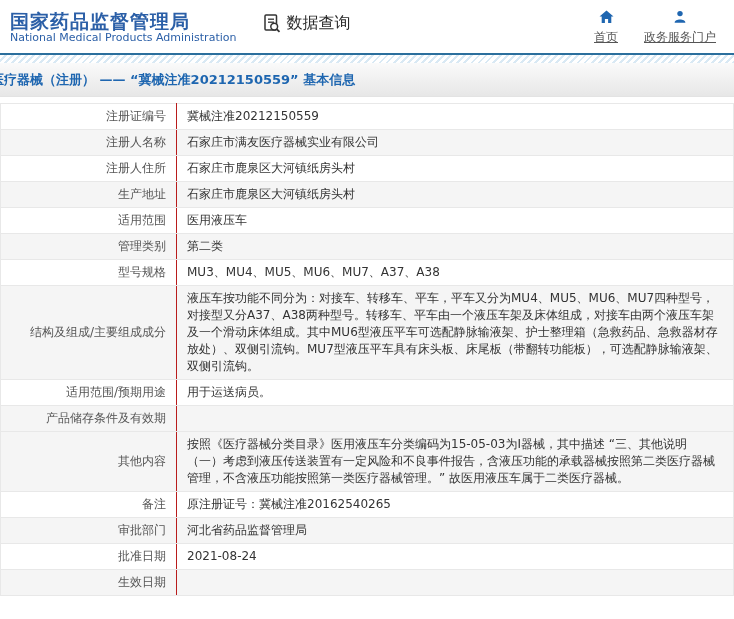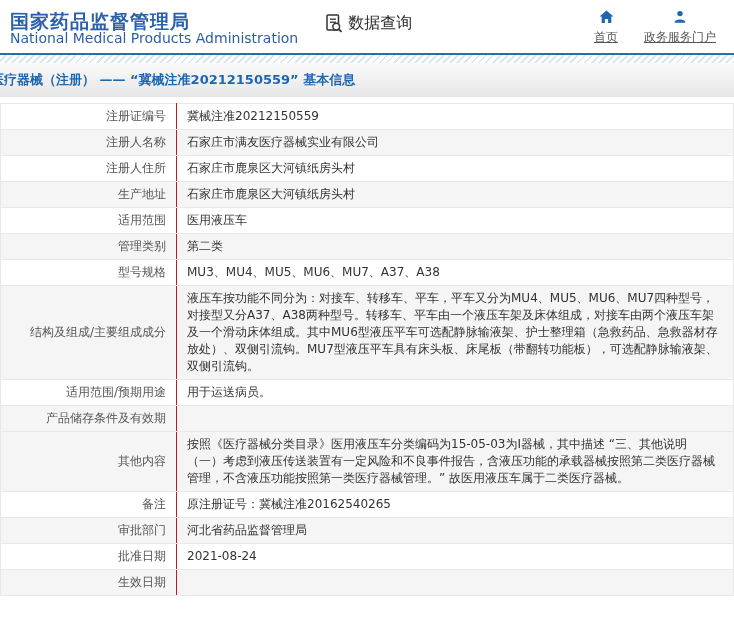--- a/index.html
+++ b/index.html
@@ -4,21 +4,21 @@
 <style>
   * { margin:0; padding:0; box-sizing:border-box; }
   html,body { background:#fff; }
   body { font-family:"DejaVu Sans","Liberation Sans",sans-serif; }
   .page { position:relative; width:734px; height:619px; overflow:hidden; background:#fff; }
 
   
   .header { display:flex; align-items:center; height:53px; padding:4px 10px 4px 10px; background:#fff; }
   .logo { display:flex; flex-direction:column; justify-content:center; cursor:pointer; }
   .logo-cn { color:#2b5fa7; font-size:19px; font-weight:bold; letter-spacing:1px; line-height:22px; }
-  .logo-en { color:#2b5fa7; font-size:14px; line-height:12px; }
+  .logo-en { color:#2b5fa7; font-size:11px; line-height:12px; }
   .dq { display:flex; align-items:flex-end; margin-left:26px; margin-top:-6px; cursor:pointer; }
   .dq-icon { display:inline-flex; margin-right:4px; }
   .dq-label { color:#2a2a2a; font-size:16px; }
   .header-spacer { flex:1; }
   .nav-right { display:flex; align-items:flex-start; gap:26px; margin-right:8px; }
   .nav-item { display:flex; flex-direction:column; align-items:center; cursor:pointer; }
   .nav-item .ico { height:18px; display:flex; align-items:center; }
   .nav-item .lab { margin-top:3px; color:#555; font-size:12px; white-space:nowrap;text-decoration:underline; }
 
   

